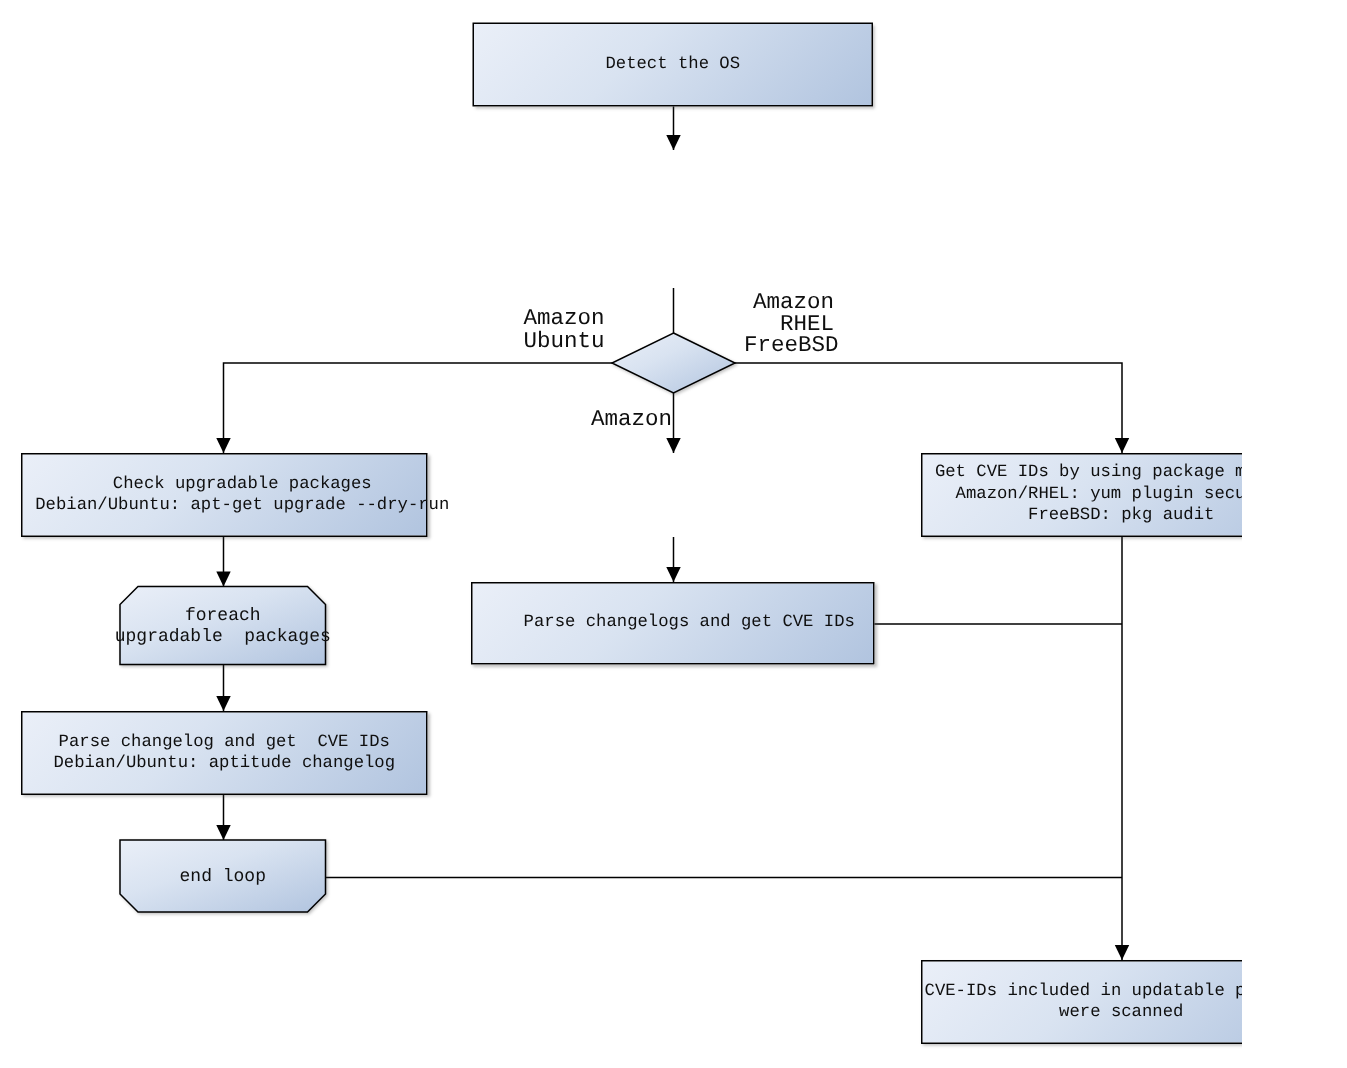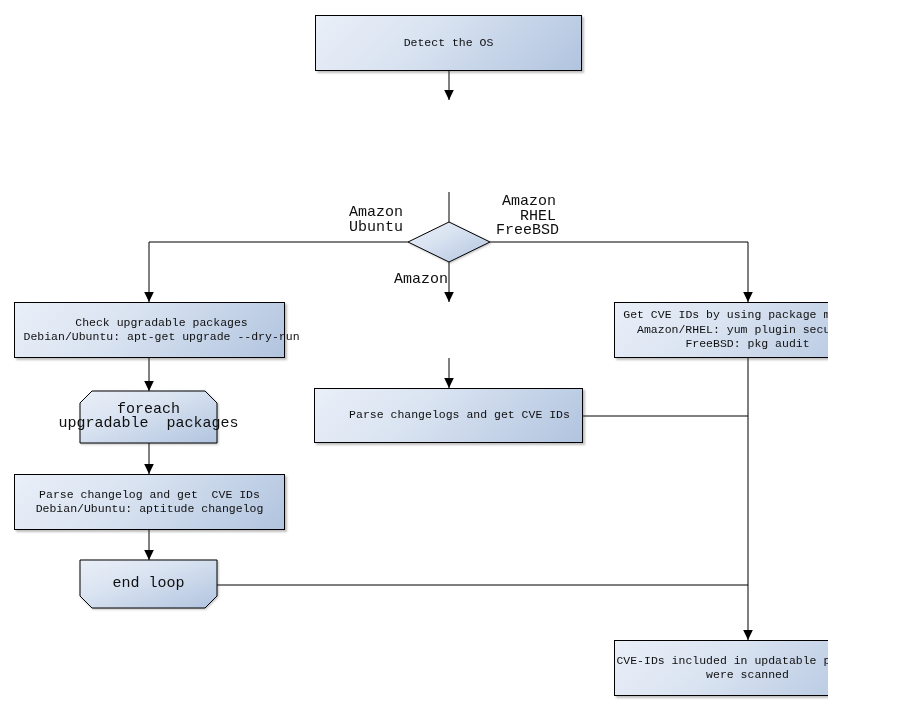--- a/index.html
+++ b/index.html
@@ -38,21 +38,21 @@
     box-shadow: 1.5px 1.5px 2px rgba(70,70,70,0.35);
   }
   .node-text {
     position: absolute;
     box-sizing: border-box;
     display: flex;
     align-items: center;
     justify-content: center;
     text-align: center;
     white-space: pre;
-    font-size: 15px;
+    font-size: 12px;
     line-height: 14.5px;
     color: #0f0f0f;
   }
   .edge-label {
     position: absolute;
     box-sizing: border-box;
     white-space: pre;
     text-align: right;
     font-size: 15px;
     line-height: 14.5px;

